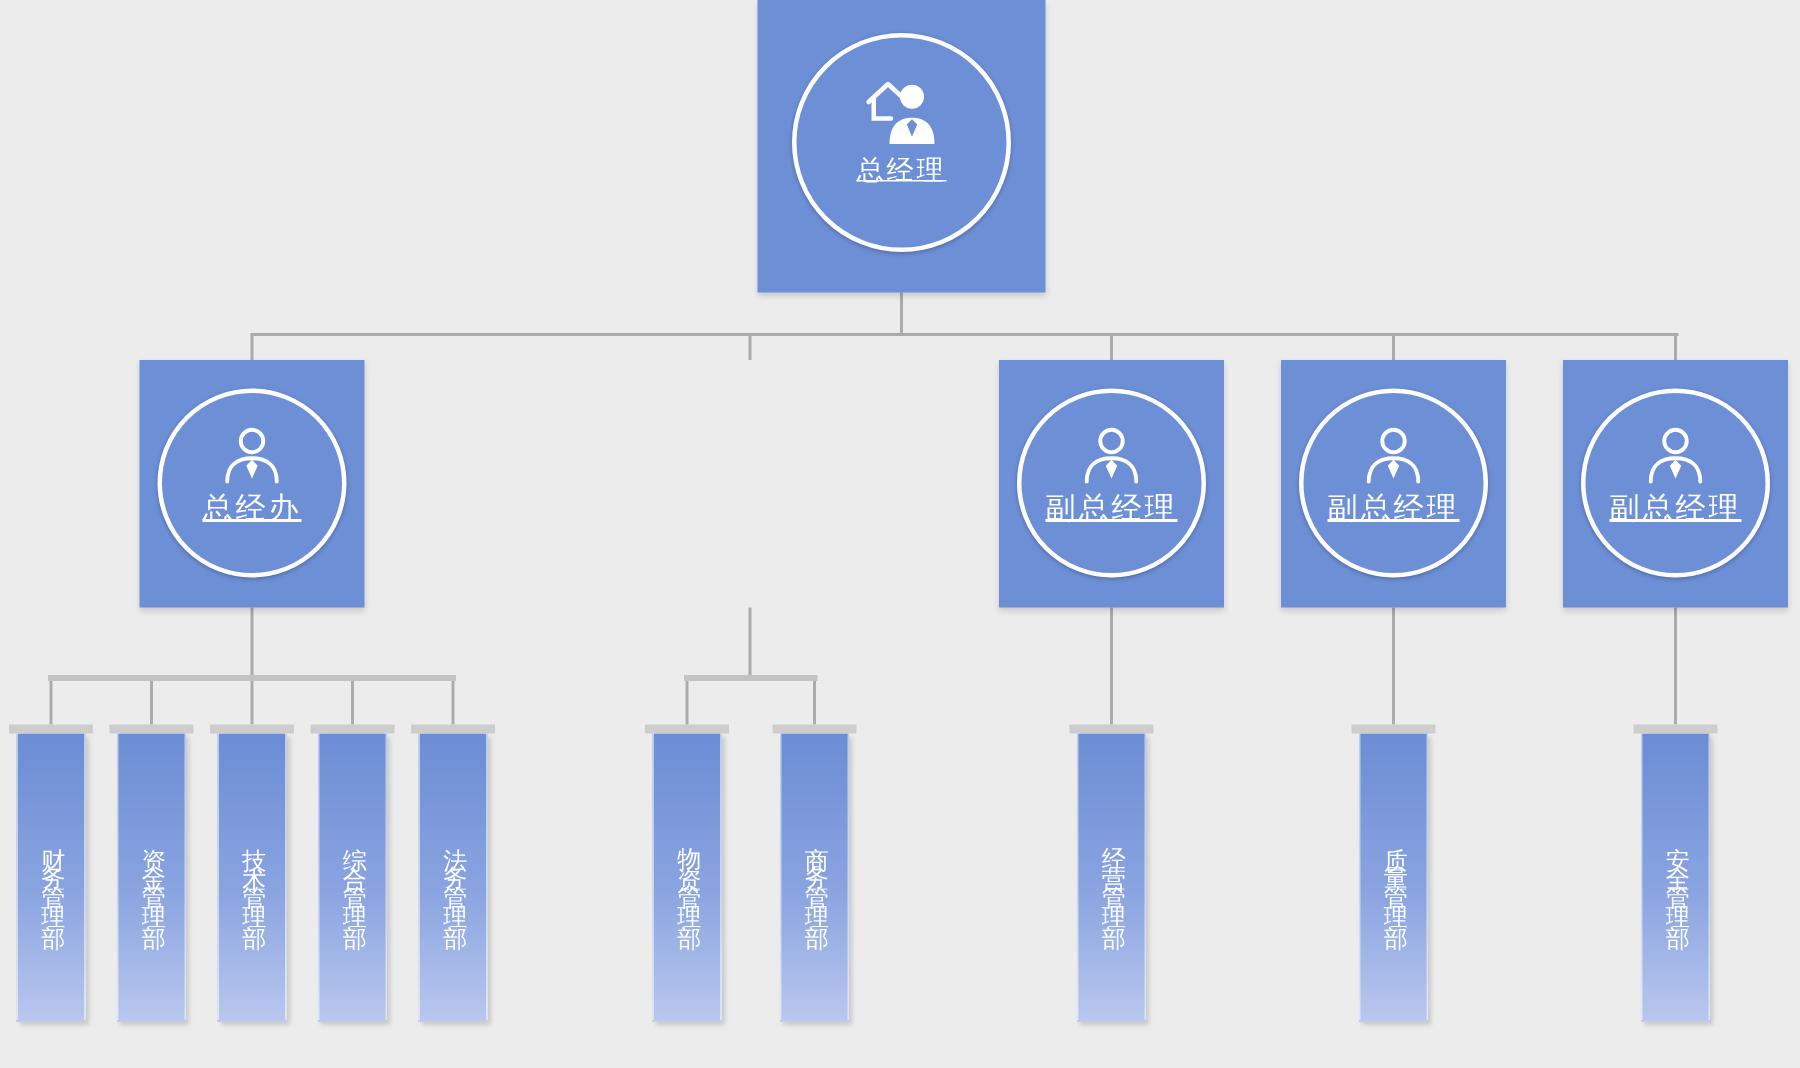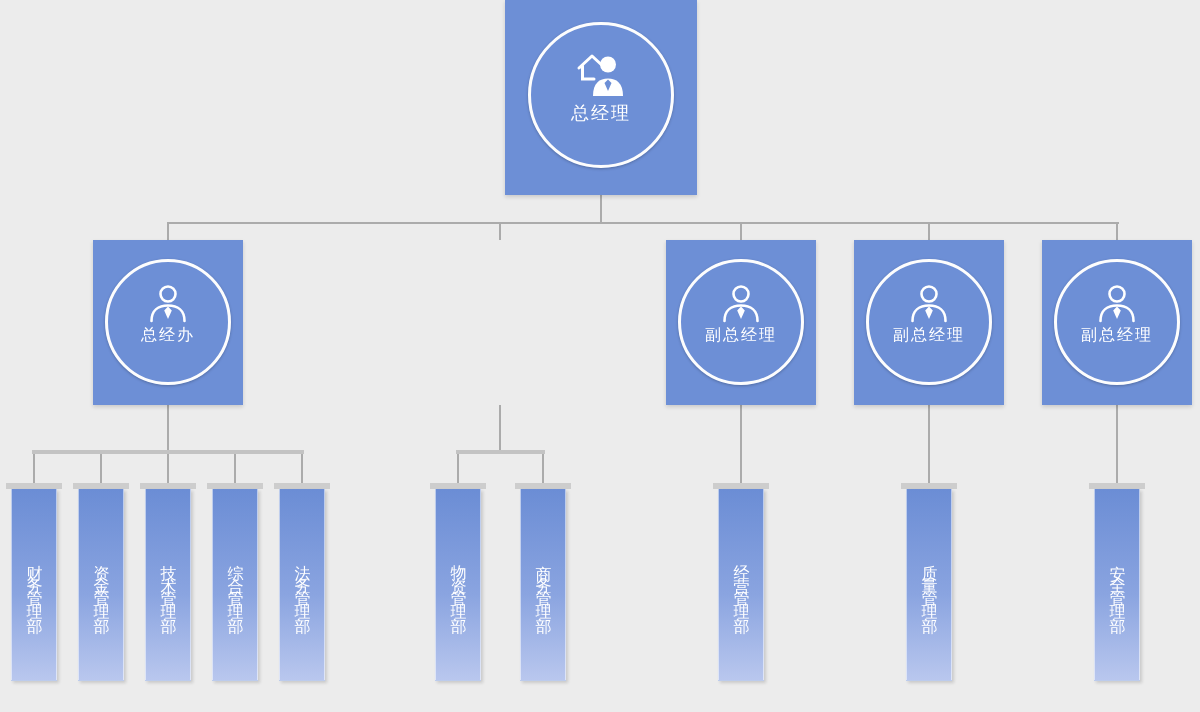--- a/index.html
+++ b/index.html
@@ -12,28 +12,28 @@
   .cap  { position:absolute; background:#cdcdcd; }
 
   
   .node { position:absolute; background:#6d8fd6; box-shadow:0 2px 4px rgba(0,0,0,0.15); }
   .circle {
     position:absolute; border-radius:50%;
     border:3px solid #fdfdfd;
     display:flex; flex-direction:column; align-items:center;
     box-shadow:0 1px 3px rgba(0,0,0,0.25);
   }
-  .node-label { color:#fff; letter-spacing:2px; white-space:nowrap; }
+  .node-label { color:#fff; letter-spacing:2px; white-space:nowrap;text-decoration:underline; }
   .root .circle { left:23px; top:22px; width:146px; height:146px; }
   .root .icon   { margin-top:23px; }
   .root .node-label { font-size:18px; margin-top:3px; }
   .l2 { left:0; top:240px; width:150px; height:165px; }
   .l2 .circle { left:12px; top:19px; width:126px; height:126px; }
   .l2 .icon   { margin-top:21px; }
-  .l2 .node-label { font-size:16px; margin-top:2px; }
+  .l2 .node-label { font-size:20px; margin-top:2px; }
 
   
   .dept {
     position:absolute; top:489px; width:46px; height:192px;
     background:linear-gradient(180deg,#6b8dd5 0%, #8aa4e0 55%, #b9c7ee 100%);
     border:1px solid rgba(255,255,255,0.55); border-top:none;
     display:flex; align-items:center; justify-content:center;
     box-shadow:2px 2px 3px rgba(0,0,0,0.15);
   }
   .dept-label {

